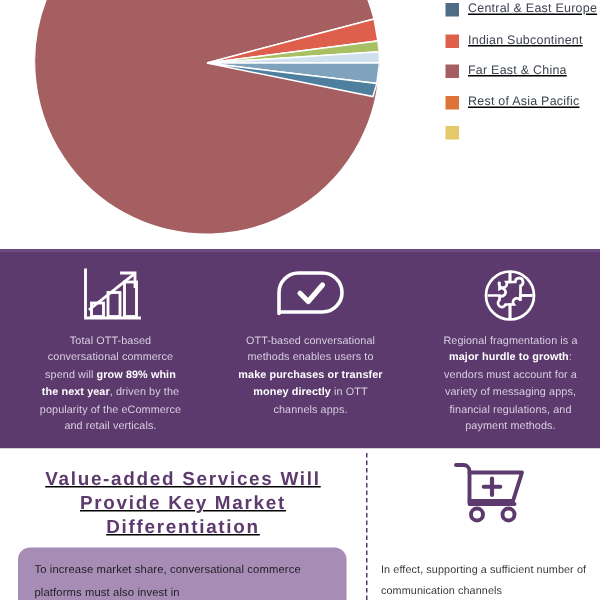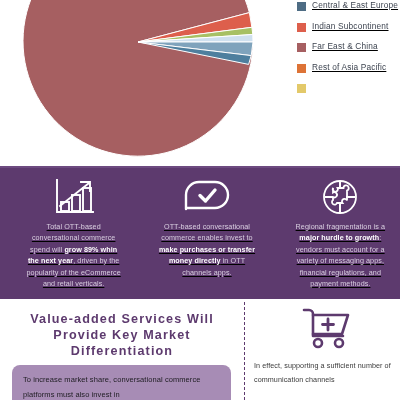--- a/index.html
+++ b/index.html
@@ -77,21 +77,20 @@
     display: flex;
   }
   .band-col {
     flex: 1 1 0;
     padding: 9px 10px 0 24px;
     box-sizing: border-box;
     text-align: center;
     display: flex;
     flex-direction: column;
     align-items: center;
-    text-decoration: underline;
   }
   .band-icon {
     height: 40px;
     display: flex;
     align-items: center;
     justify-content: center;
     margin-bottom: 4px;
   }
   .band-text {
     font-size: 7.2px;
@@ -107,20 +106,21 @@
     left: 0; top: 299px;
     width: 400px;
     height: 101px;
     background: #ffffff;
   }
   .bottom-left {
     position: absolute;
     left: 0; top: 0;
     width: 244px;
     height: 101px;
+    text-decoration: underline;
   }
   .bottom-right {
     position: absolute;
     left: 244px; top: 0;
     width: 156px;
     height: 101px;
     padding-left: 10px;
     box-sizing: border-box;
   }
   .v-divider {
@@ -155,21 +155,21 @@
     line-height: 14.5px;
     color: #222026;
     letter-spacing: 0.01em;
   }
   .cart-icon-wrap {
     display: flex;
     justify-content: center;
     padding-top: 7px;
   }
   .right-text {
-    margin-top: 9px;
+    margin-top: 23px;
     font-size: 7.2px;
     line-height: 14px;
     color: #3a3a3a;
     letter-spacing: 0.01em;
   }
 </style>
 </head>
 <body>
 
 <div class="page">
@@ -234,21 +234,21 @@
     </div>
 
     <div class="band-col">
       <div class="band-icon">
         <svg width="48" height="36" viewBox="0 0 48 36" fill="none" stroke="#ffffff" stroke-width="2.4" xmlns="http://www.w3.org/2000/svg">
           <path d="M3 30 L3 16 A13 13 0 0 1 16 3 L32 3 A13 13 0 0 1 32 29 L3 29 Z" stroke-linejoin="round"></path>
           <path d="M17 16.5 L22.5 22 L32 11" stroke-width="3.4" stroke-linecap="round" stroke-linejoin="round"></path>
         </svg>
       </div>
       <div class="band-text">
-        <span>OTT-based conversational commerce enables invest to </span><b>make purchases or transfer money directly</b><span> in OTT channels apps.</span>
+        <span>OTT-based conversational methods enables users to </span><b>make purchases or transfer money directly</b><span> in OTT channels apps.</span>
       </div>
     </div>
 
     <div class="band-col">
       <div class="band-icon">
         <svg width="38" height="38" viewBox="0 0 38 38" fill="none" stroke="#ffffff" stroke-width="1.8" xmlns="http://www.w3.org/2000/svg">
           <circle cx="19" cy="19" r="16"></circle>
           <path d="M4 19 L12 19 A2.6 2.6 0 1 0 12 14.6 L12 10 A2.6 2.6 0 1 0 16.6 10 L19 10 L19 3"></path>
           <path d="M19 3 L19 10 L22.5 10 A2.6 2.6 0 1 1 26 12.5 L26 19 L34 19"></path>
           <path d="M34 19 L26 19 L26 22.5 A2.6 2.6 0 1 0 21.5 25 L19 25 L19 35"></path>

